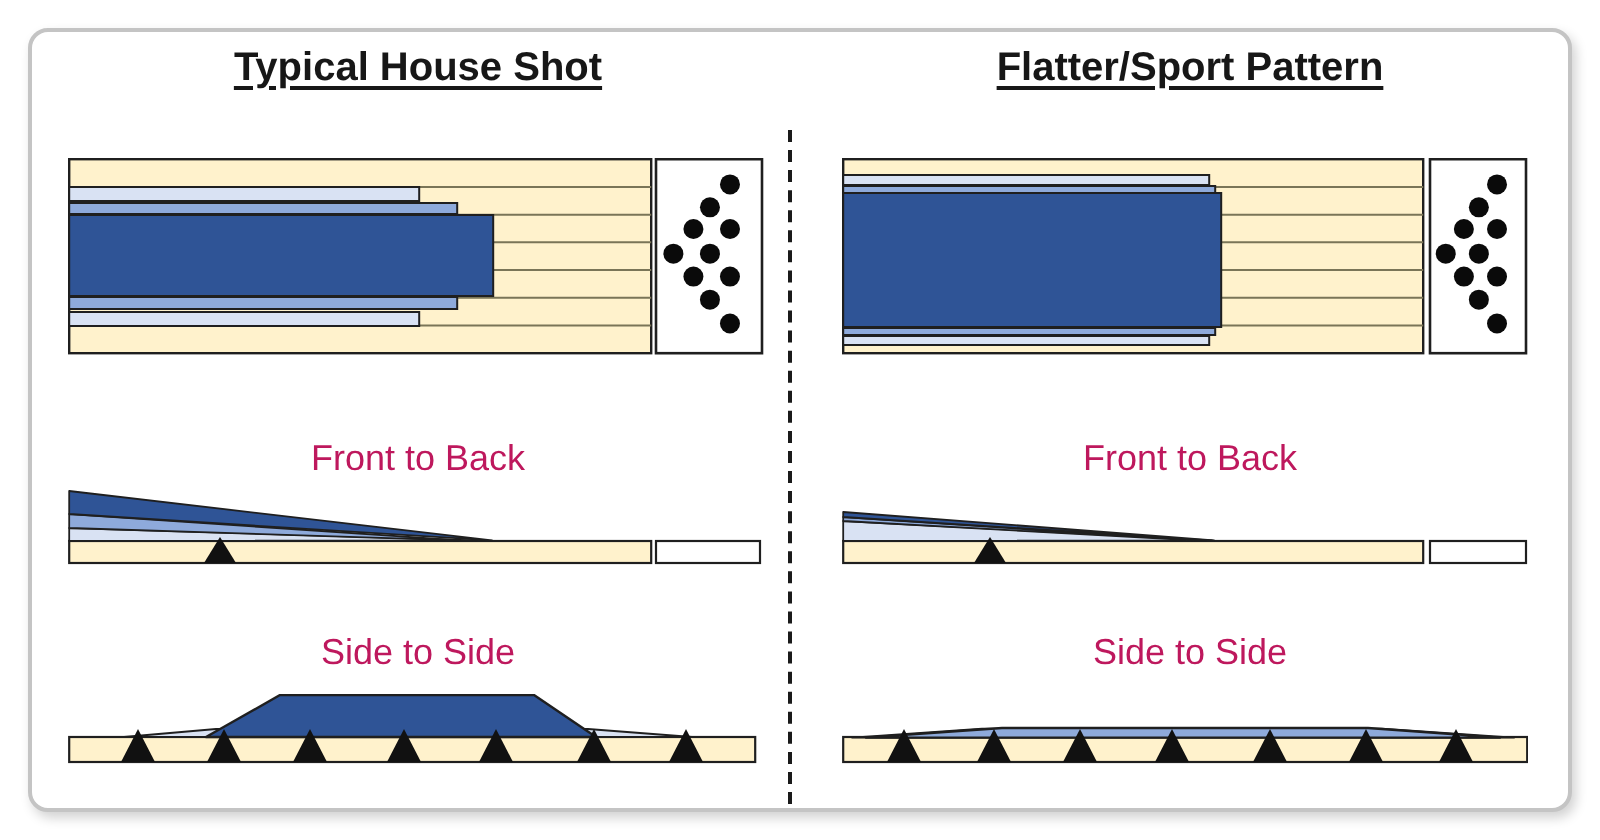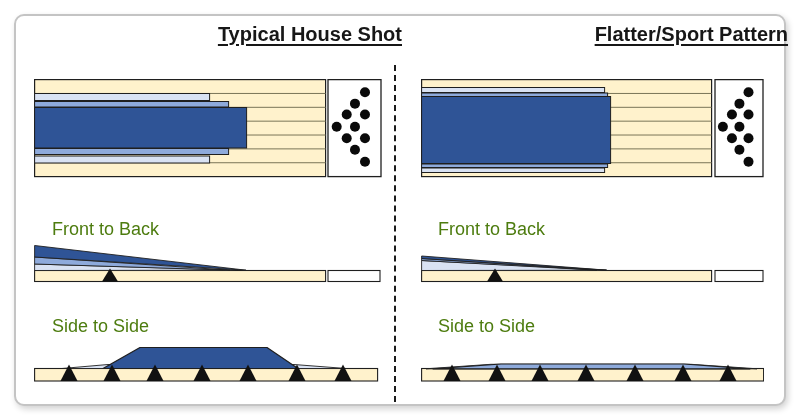--- a/index.html
+++ b/index.html
@@ -2,24 +2,24 @@
 <html style="--card-border: #c4c4c4; --divider: #1a1a1a; --text: #171717;"><head>
 <meta charset="utf-8">
 <style>
   html,body{margin:0;padding:0;width:800px;height:420px;background:#ffffff;overflow:hidden;
     font-family:"Liberation Sans","DejaVu Sans",sans-serif;}
   .card{position:absolute;left:14px;top:14px;width:768px;height:388px;
     border:2px solid var(--card-border,#c4c4c4);border-radius:10px;background:#fff;
     box-shadow:2px 3px 6px rgba(0,0,0,.18);}
   .divider{position:absolute;left:378px;top:49px;height:337px;width:0;
     border-left:2px dashed var(--divider,#1a1a1a);}
-  .title{position:absolute;top:4px;margin:0;height:28px;width:386px;text-align:right;
+  .title{position:absolute;top:4px;margin:0;height:28px;width:386px;text-align:center;
     font-size:20px;line-height:28px;font-weight:bold;color:var(--text,#171717);
     text-decoration:underline;text-decoration-thickness:2px;text-underline-offset:3px;}
-  .lbl{position:absolute;width:386px;text-align:left;font-size:18px;color:#4d7c0f;margin-left:36px;}
+  .lbl{position:absolute;width:386px;text-align:center;font-size:18px;color:#be185d;}
   .panel-left .title,.panel-left .lbl{left:0;}
   .panel-right .title,.panel-right .lbl{left:386px;}
   .lbl.f2b{top:203px;} .lbl.s2s{top:300px;}
   svg{position:absolute;display:block;}
   .panel-left svg{left:18px;}
   .panel-right svg{left:405px;}
   svg.lane{top:63px;height:99px;}
   svg.f2b{top:229px;height:45px;}
   svg.s2s{top:331px;height:50px;}
   .panel-left svg{width:352px;}

